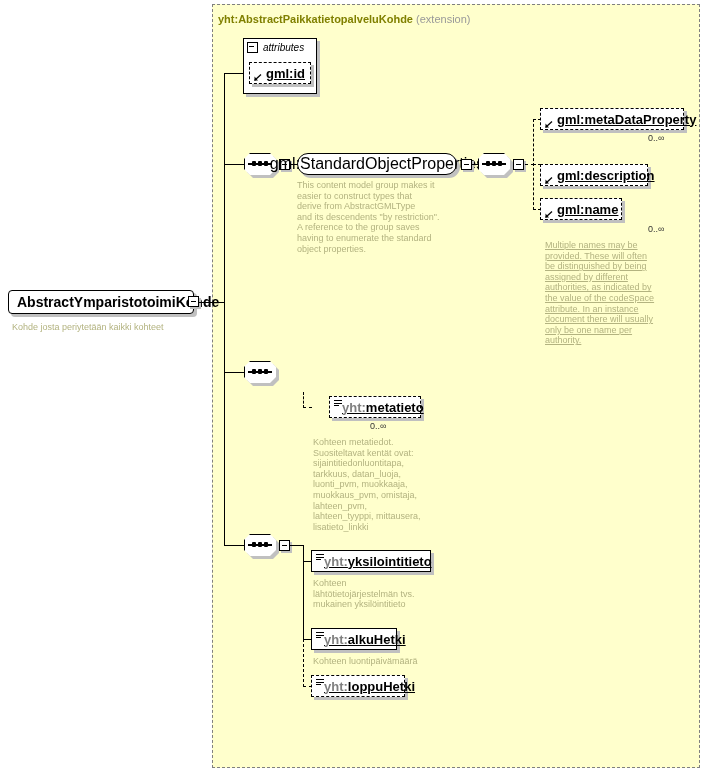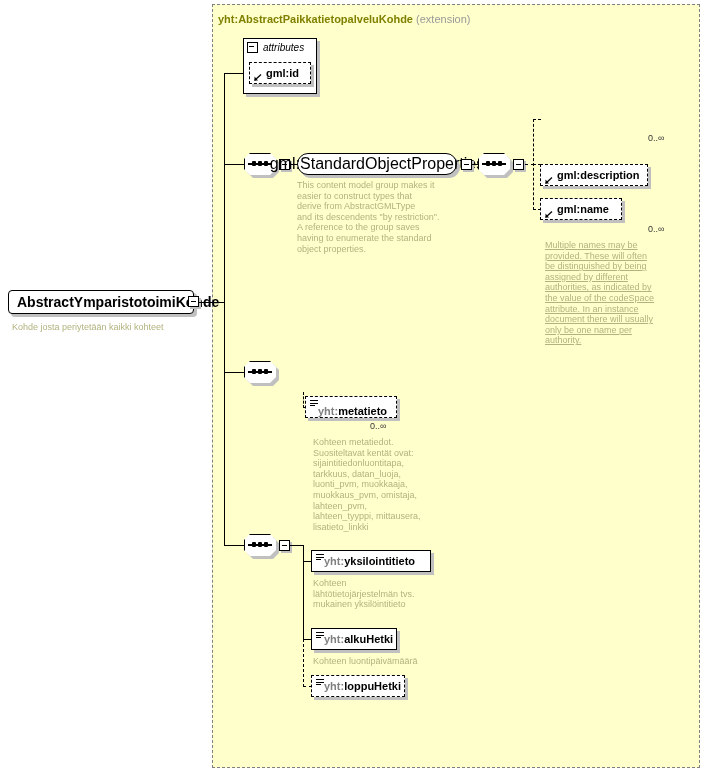--- a/index.html
+++ b/index.html
@@ -19,21 +19,21 @@
     position:absolute;left:218px;top:13px;font-size:11px;font-weight:bold;
     color:#808000;white-space:nowrap;
   }
   .ext-title .ext-kind{color:#999999;font-weight:normal;}
 
   
   .node{
     position:absolute;box-sizing:border-box;background:#ffffff;
     display:flex;align-items:center;white-space:nowrap;
   }
-  .node .lbl{font-size:11px;line-height:11px;}
+  .node .lbl{font-size:13px;line-height:11px;text-decoration:underline;}
   .shadow{box-shadow:3px 3px 0 0 #c0c0c0;}
 
   .solid{border:1px solid #000000;}
   .dashed{border:1px dashed #000000;}
 
   
   .pfx{color:#808080;font-weight:bold;}
   .nm{color:#000000;font-weight:bold;}
   .plain{color:#000000;}
 
@@ -194,20 +194,29 @@
       <div class="d d1"></div>
       <div class="d d2"></div>
       <div class="d d3"></div>
   </div>
   <div class="cbox" style="left:513px;top:159px;"></div>
 
   <div class="hd" style="left:525px;top:164px;width:9px;"></div>
   <div class="vd" style="left:533px;top:119px;height:91px;"></div>
 
   <div class="hd" style="left:533px;top:119px;width:8px;"></div>
+  <div class="node dashed shadow" style="left:540px;top:108px;width:144px;height:22px;">
+    <span class="aicon" style="top:10px;">
+      <svg width="9" height="9" viewBox="0 0 9 9">
+          <path d="M0.5 8.5 L7 2.5" stroke="#000" stroke-width="1.2" fill="none"></path>
+          <path d="M0.5 8.5 L0.5 4.5 L4 8.5 Z" fill="#000"></path>
+        </svg>
+    </span>
+    <span class="lbl nm" style="padding-left:16px;">gml:metaDataProperty</span>
+  </div>
   <div class="card" style="left:648px;top:133px;">0..∞</div>
 
   <div class="hd" style="left:533px;top:164px;width:8px;"></div>
   <div class="node dashed shadow" style="left:540px;top:164px;width:108px;height:22px;">
     <span class="aicon" style="top:10px;">
       <svg width="9" height="9" viewBox="0 0 9 9">
           <path d="M0.5 8.5 L7 2.5" stroke="#000" stroke-width="1.2" fill="none"></path>
           <path d="M0.5 8.5 L0.5 4.5 L4 8.5 Z" fill="#000"></path>
         </svg>
     </span>
@@ -241,21 +250,21 @@
     <div class="octshadow"></div>
       <div class="oct"></div>
     <div class="bar"></div>
       <div class="d d1"></div>
       <div class="d d2"></div>
       <div class="d d3"></div>
   </div>
 
   <div class="vd" style="left:303px;top:392px;height:16px;"></div>
   <div class="hd" style="left:303px;top:407px;width:9px;"></div>
-  <div class="node dashed shadow" style="left:305px;top:396px;width:92px;height:22px;align-items:flex-end;">
+  <div class="node dashed shadow" style="left:329px;top:396px;width:92px;height:22px;">
     <span class="eicon" style="left:4px;top:3px;">
       <i></i>
         <i></i>
         <i></i>
     </span>
     <span class="lbl" style="padding-left:12px;">
       <span class="pfx">yht:</span><span class="nm">metatieto</span>
     </span>
   </div>
   <div class="card" style="left:370px;top:421px;">0..∞</div>

